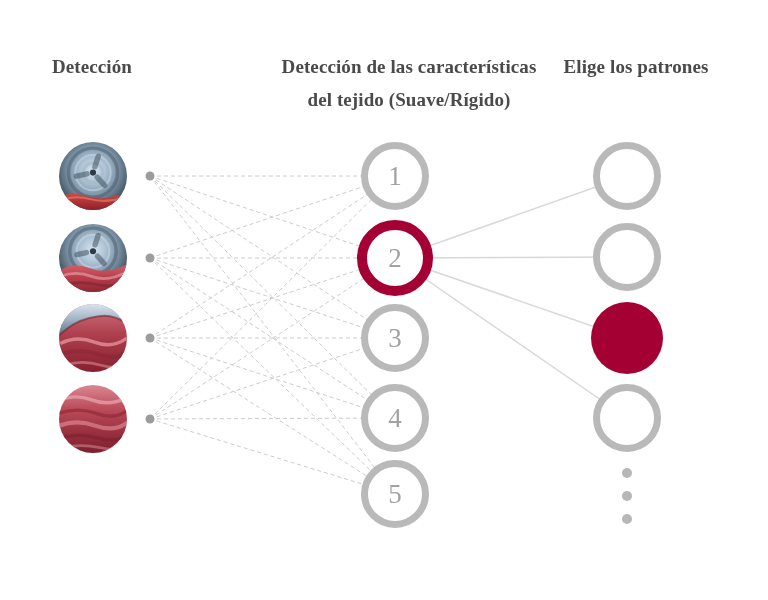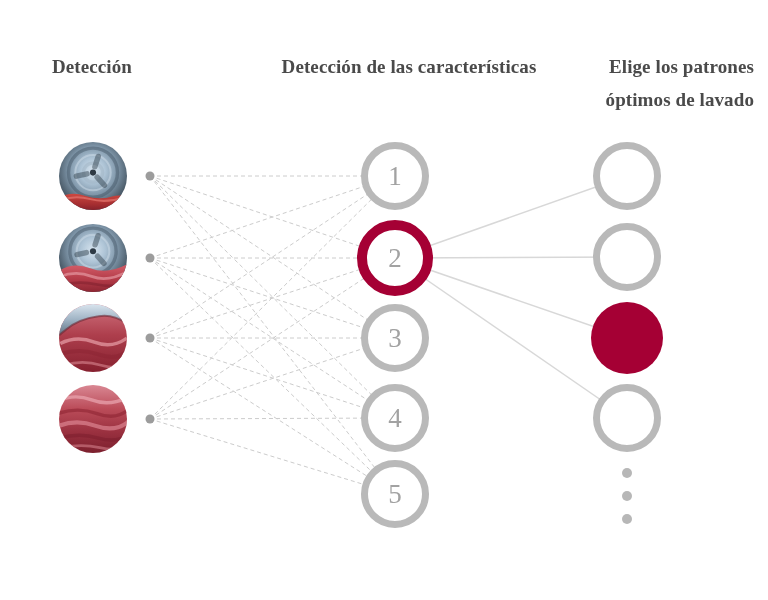--- a/index.html
+++ b/index.html
@@ -7,21 +7,21 @@
     position:relative;width:768px;height:600px;background:#ffffff;overflow:hidden;
     font-family:Liberation Serif, serif;
   }
   .hdr{
     position:absolute;top:50px;text-align:center;
     font-size:19px;font-weight:700;line-height:33px;
     color:var(--head,#4a4a4a);letter-spacing:0.1px;
   }
   #hdr-weight{left:12px;width:160px;}
   #hdr-fabric{left:252px;width:314px;}
-  #hdr-pattern{left:558px;width:196px;text-align:right;}
+  #hdr-pattern{left:538px;width:196px;}
   .hdr span{display:block;}
 
   #links{position:absolute;left:0;top:0;width:768px;height:600px;}
 
   .photo{
     position:absolute;width:68px;height:68px;border-radius:50%;overflow:hidden;
     transform:translate(-50%,-50%);
   }
   .photo svg{display:block;width:68px;height:68px;}
 
@@ -77,24 +77,24 @@
       <line x1="395" y1="258" x2="627" y2="257" stroke="#d8d8d8" stroke-width="1.5"></line>
       <line x1="395" y1="258" x2="627" y2="338" stroke="#d8d8d8" stroke-width="1.5"></line>
       <line x1="395" y1="258" x2="627" y2="418" stroke="#d8d8d8" stroke-width="1.5"></line>
     </svg>
 
   <div class="hdr" id="hdr-weight">
     <span>Detección</span>
   </div>
   <div class="hdr" id="hdr-fabric">
     <span>Detección de las características</span>
+    <span>del tejido (Suave/Rígido)</span>
   </div>
   <div class="hdr" id="hdr-pattern">
     <span>Elige los patrones</span>
-    <span>óptimos de lavado</span>
   </div>
 
   <div class="photo" style="left:93px;top:176px;">
     <svg viewBox="0 0 100 100" xmlns="http://www.w3.org/2000/svg">
       <defs>
         <radialGradient id="pg1" cx="50%" cy="42%" r="65%">
           <stop offset="0%" stop-color="#d7e4ef"></stop>
             <stop offset="28%" stop-color="#aec4d6"></stop>
           <stop offset="55%" stop-color="#7e95a8"></stop>
             <stop offset="80%" stop-color="#4e5f6d"></stop>

